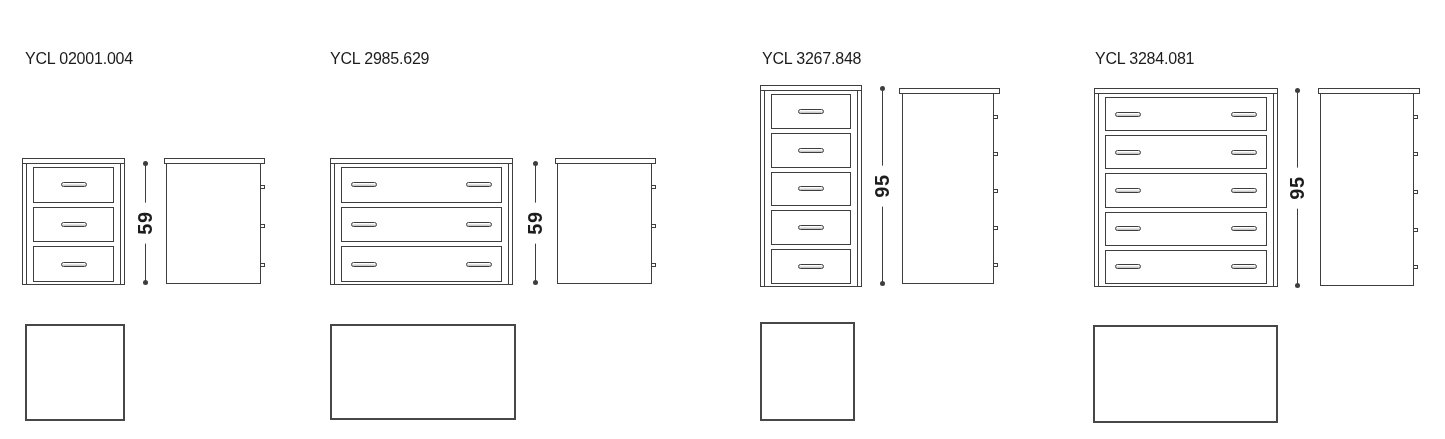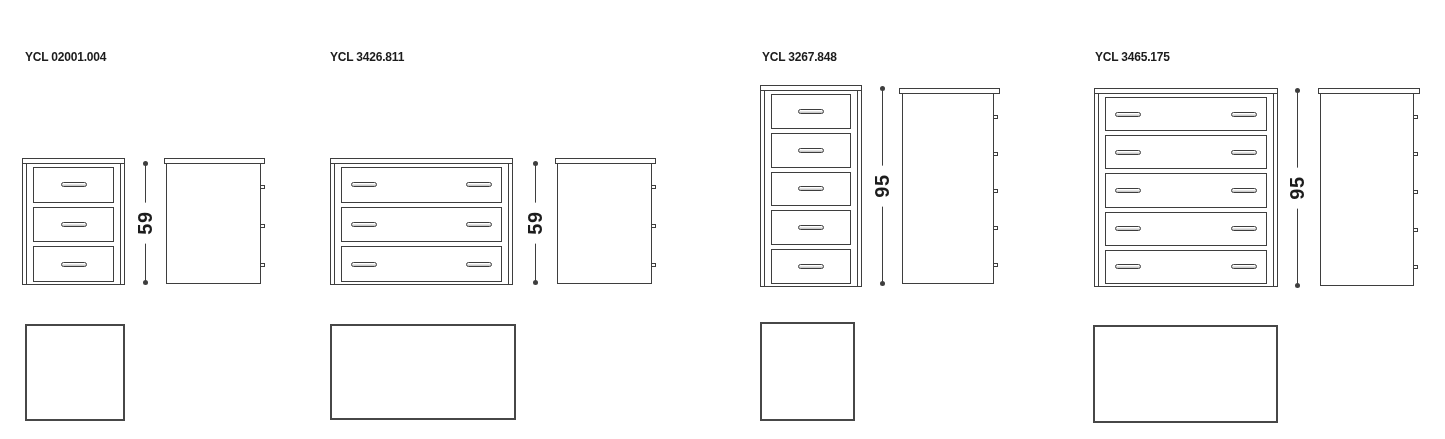--- a/index.html
+++ b/index.html
@@ -10,21 +10,21 @@
   *{box-sizing:border-box;}
   html,body{margin:0;padding:0;background:#ffffff;}
   #canvas{
     position:relative;width:1445px;height:439px;background:#fff;overflow:hidden;
     font-family:"Liberation Sans","DejaVu Sans",sans-serif;color:var(--text);
   }
   .layer{position:absolute;inset:0;}
 
   
   .product-label{
-    position:absolute;font-size:12px;font-weight:700;letter-spacing:-0.2px;
+    position:absolute;font-size:16px;font-weight:400;letter-spacing:-0.2px;
     white-space:nowrap;color:var(--text);
   }
   #g1 .product-label{left:25px;top:50px;}
   #g2 .product-label{left:330px;top:50px;}
   #g3 .product-label{left:762px;top:50px;}
   #g4 .product-label{left:1095px;top:50px;}
 
   
   .front{position:absolute;border:1.5px solid var(--line);background:#fff;}
   #g1 .front{left:22px;top:158px;width:103px;height:127px;}
@@ -136,21 +136,21 @@
           <div class="side-knob"></div>
         </div>
         <div class="side-cell">
           <div class="side-knob"></div>
         </div>
       </div>
     <div class="plan"></div>
   </div>
 
   <div class="layer" id="g2">
-    <div class="product-label">YCL 3426.811</div>
+    <div class="product-label">YCL 2985.629</div>
     <div class="front">
       <div class="topband"></div>
       <div class="stile left"></div>
       <div class="stile right"></div>
       <div class="drawers">
           <div class="drawer double">
             <div class="handle"></div>
             <div class="handle"></div>
           </div>
           <div class="drawer double">
@@ -231,21 +231,21 @@
           <div class="side-knob"></div>
         </div>
         <div class="side-cell">
           <div class="side-knob"></div>
         </div>
       </div>
     <div class="plan"></div>
   </div>
 
   <div class="layer" id="g4">
-    <div class="product-label">YCL 3465.175</div>
+    <div class="product-label">YCL 3284.081</div>
     <div class="front">
       <div class="topband"></div>
       <div class="stile left"></div>
       <div class="stile right"></div>
       <div class="drawers">
           <div class="drawer double">
             <div class="handle"></div>
             <div class="handle"></div>
           </div>
           <div class="drawer double">

